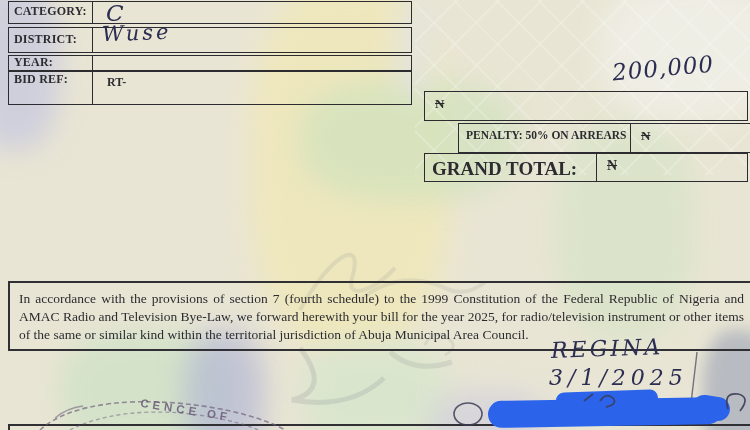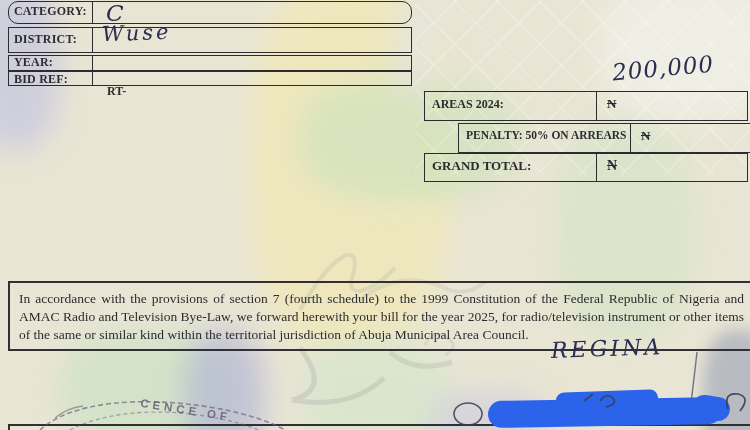--- a/index.html
+++ b/index.html
@@ -20,21 +20,21 @@
   .ml { width:84px; border-right:1.8px solid #2c2c30; padding:2px 2px 0 5px;
         font-weight:bold; font-size:12px; letter-spacing:.2px; }
   .mv { flex:1; padding:1px 0 0 14px; font-weight:bold; font-size:12px; }
 
   
   .charges-table { position:absolute; left:424px; top:0; width:324px; height:92px; }
   .crow { position:absolute; left:0; width:100%; display:flex; border:1.9px solid #2c2c30; }
   .cl { width:172px; border-right:1.9px solid #2c2c30; padding:5px 2px 0 7px;
         font-weight:bold; font-size:12px; }
   .cl.small { font-size:11.5px; }
-  .cl.big { font-size:13px; padding-top:4px; }
+  .cl.big { font-size:19px; padding-top:4px; }
   .cv { flex:1; padding:4px 0 0 10px; font-weight:bold; font-size:13px; }
   .naira { text-decoration: line-through; font-weight:bold; }
 
   .box { position:absolute; left:8px; width:747px; border:2px solid #2f2f34; }
   .intro-box { top:99px; height:70px; padding:7px 9px 0; font-size:13.5px; line-height:18px; text-align:justify; }
   .payment-box { top:172px; height:143px; padding:5px 9px 0; font-size:13.5px; line-height:18.5px; }
 
   
   .officer-table { position:absolute; left:455px; top:339px; width:298px; }
 
@@ -85,40 +85,39 @@
 
   <svg class="overlay z1" width="750" height="430">
     <path d="M300,310 C330,255 365,235 352,278 C346,300 372,292 395,268" stroke="#67707a" stroke-width="4" fill="none" opacity="0.13"></path>
     <path d="M360,300 q40,-32 85,-12 q20,10 40,-6" stroke="#67707a" stroke-width="4" fill="none" opacity="0.11"></path>
     <path d="M300,348 q32,42 -8,52 q58,10 92,-22" stroke="#67707a" stroke-width="5" fill="none" opacity="0.16"></path>
     <path d="M390,352 q25,22 62,10" stroke="#67707a" stroke-width="5" fill="none" opacity="0.14"></path>
     <path d="M425,345 q8,-18 24,-6 q10,8 -4,16" stroke="#67707a" stroke-width="3" fill="none" opacity="0.12"></path>
   </svg>
 
   <div class="meta-table z2">
-    <div class="mrow" style="top:1px;height:23px;border-radius:10px;">
+    <div class="mrow" style="top:1px;height:23px;">
       <div class="ml">CATEGORY:</div>
       <div class="mv"></div>
     </div>
     <div class="mrow" style="top:27px;height:26px;">
       <div class="ml" style="padding-top:4px;">DISTRICT:</div>
       <div class="mv"></div>
     </div>
     <div class="mrow" style="top:55px;height:16px;align-items:flex-end;">
       <div class="ml" style="padding-top:0;">YEAR:</div>
     </div>
-    <div class="mrow" style="top:71px;height:15px;">
+    <div class="mrow" style="top:71px;height:34px;">
       <div class="ml" style="padding-top:0;">BID REF:</div>
-      <div class="mv" style="padding-top:12px;">RT-</div>
+      <div class="mv" style="padding-top:3px;">RT-</div>
     </div>
   </div>
 
   <div class="charges-table z2">
     <div class="crow" style="top:1px;height:30px;">
-      <div class="cl">AREAS 2024:</div>
       <div class="cv"><span class="naira">N</span></div>
     </div>
     <div class="crow" style="top:33px;height:30px;margin-left:34px;">
       <div class="cl small">PENALTY: 50% ON ARREARS</div>
       <div class="cv"><span class="naira">N</span></div>
     </div>
     <div class="crow" style="top:63px;height:29px;">
       <div class="cl big">GRAND TOTAL:</div>
       <div class="cv" style="font-size:14px;"><span class="naira">N</span></div>
     </div>
@@ -134,20 +133,21 @@
 
   <div class="officer-table z2">
     
     
   </div>
 
   <div class="hw hw-category z3">C</div>
   <div class="hw hw-district z3">Wuse</div>
   <div class="hw hw-grandtotal z3">200,000</div>
   <div class="hw hw-officer z3">REGINA</div>
+  <div class="hw hw-date z3">3/1/2025</div>
 
   <svg class="stamp-arcs z3" width="750" height="430">
     <path d="M40,430 C70,402 140,395 215,408 C250,414 275,424 285,430" stroke="#6b5b7a" stroke-width="1.6" fill="none" opacity="0.65" stroke-dasharray="5 3"></path>
     <path d="M70,430 C100,414 150,407 205,416 C230,420 250,426 258,430" stroke="#6b5b7a" stroke-width="1.3" fill="none" opacity="0.5" stroke-dasharray="4 3"></path>
     <path d="M55,418 q12,-10 28,-12" stroke="#6b5b7a" stroke-width="1.4" fill="none" opacity="0.55"></path>
   </svg>
   <div class="stamp-text z3">CENCE OF</div>
 
   <svg class="overlay z3" width="750" height="430">
     <ellipse cx="468" cy="414" rx="14" ry="11" stroke="#3c3c55" stroke-width="1.6" fill="none" opacity="0.85"></ellipse>

